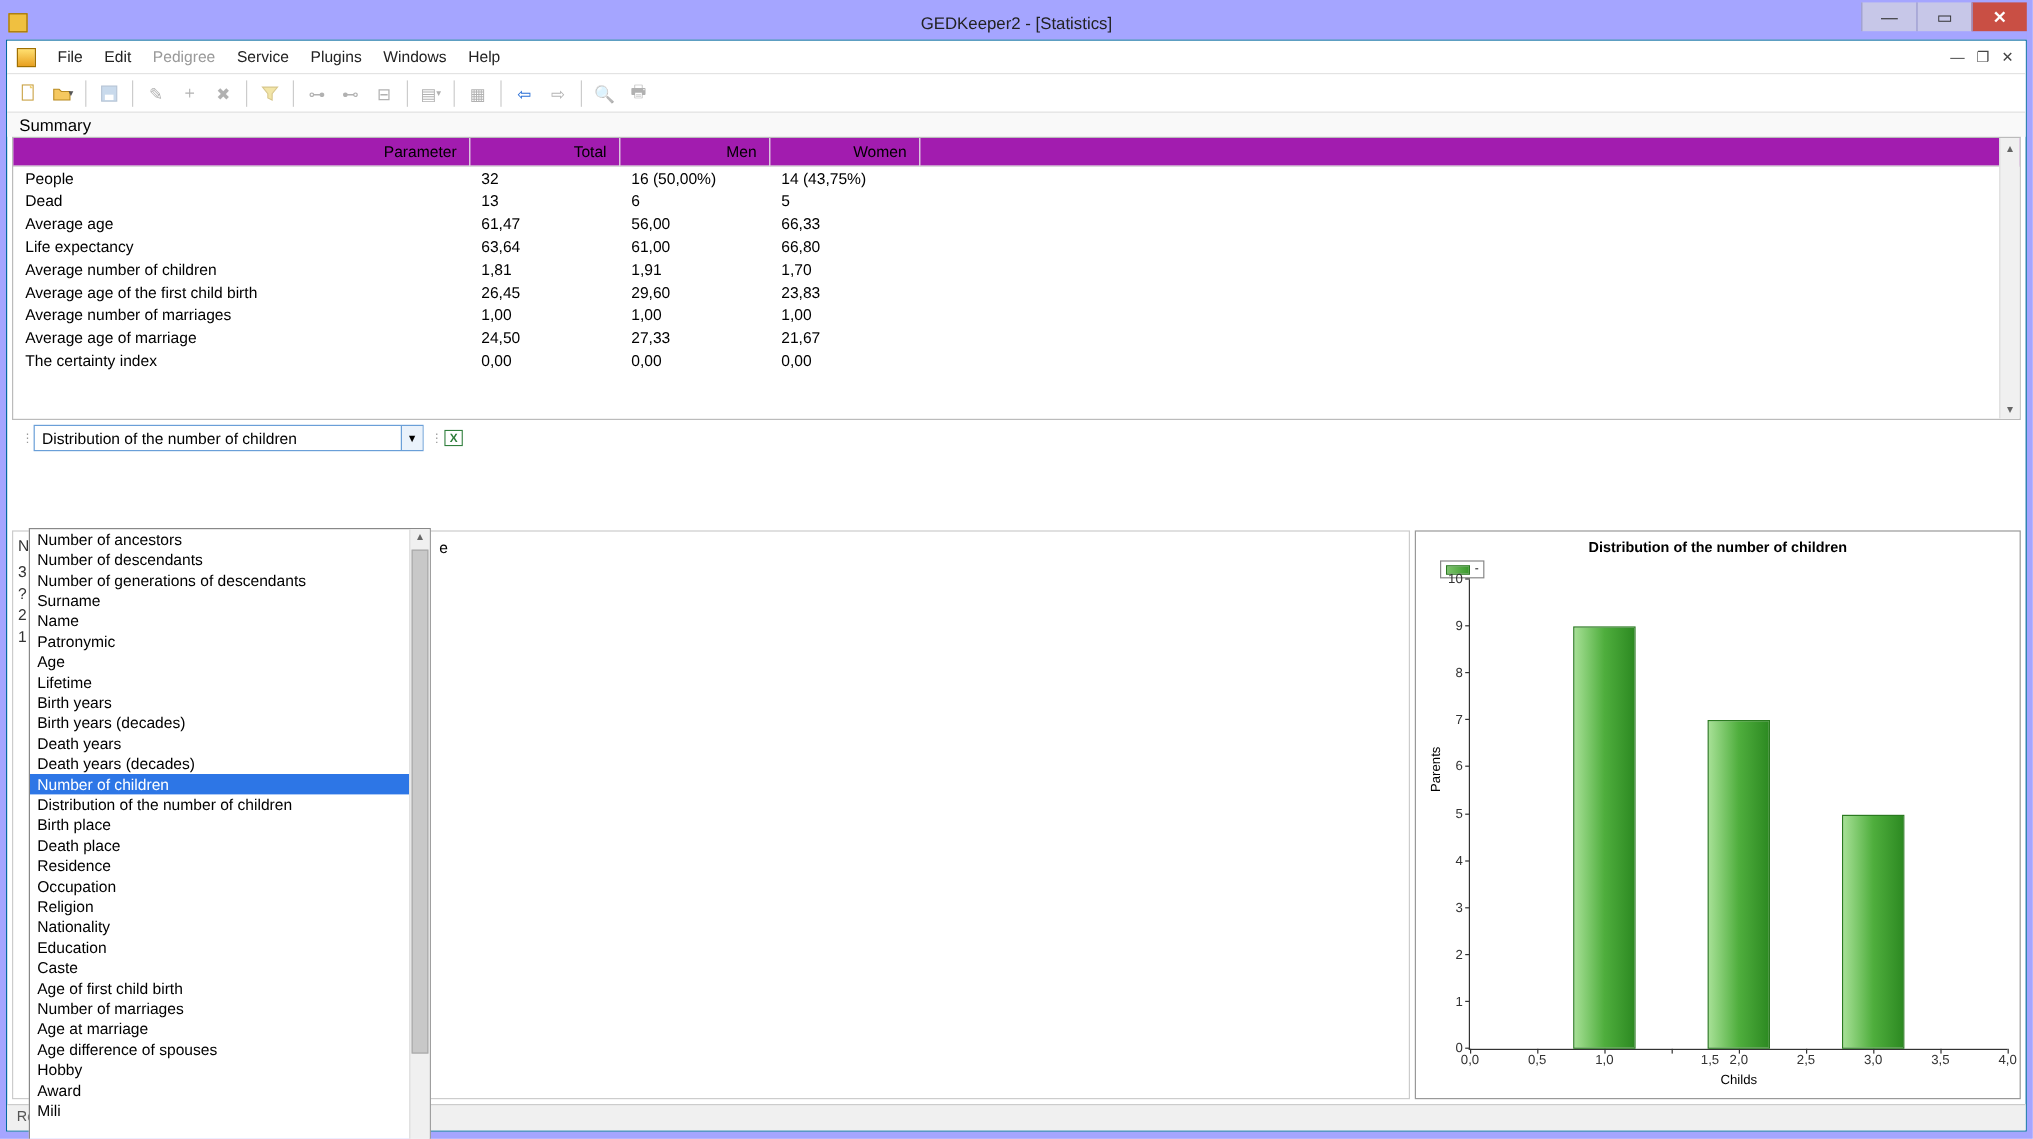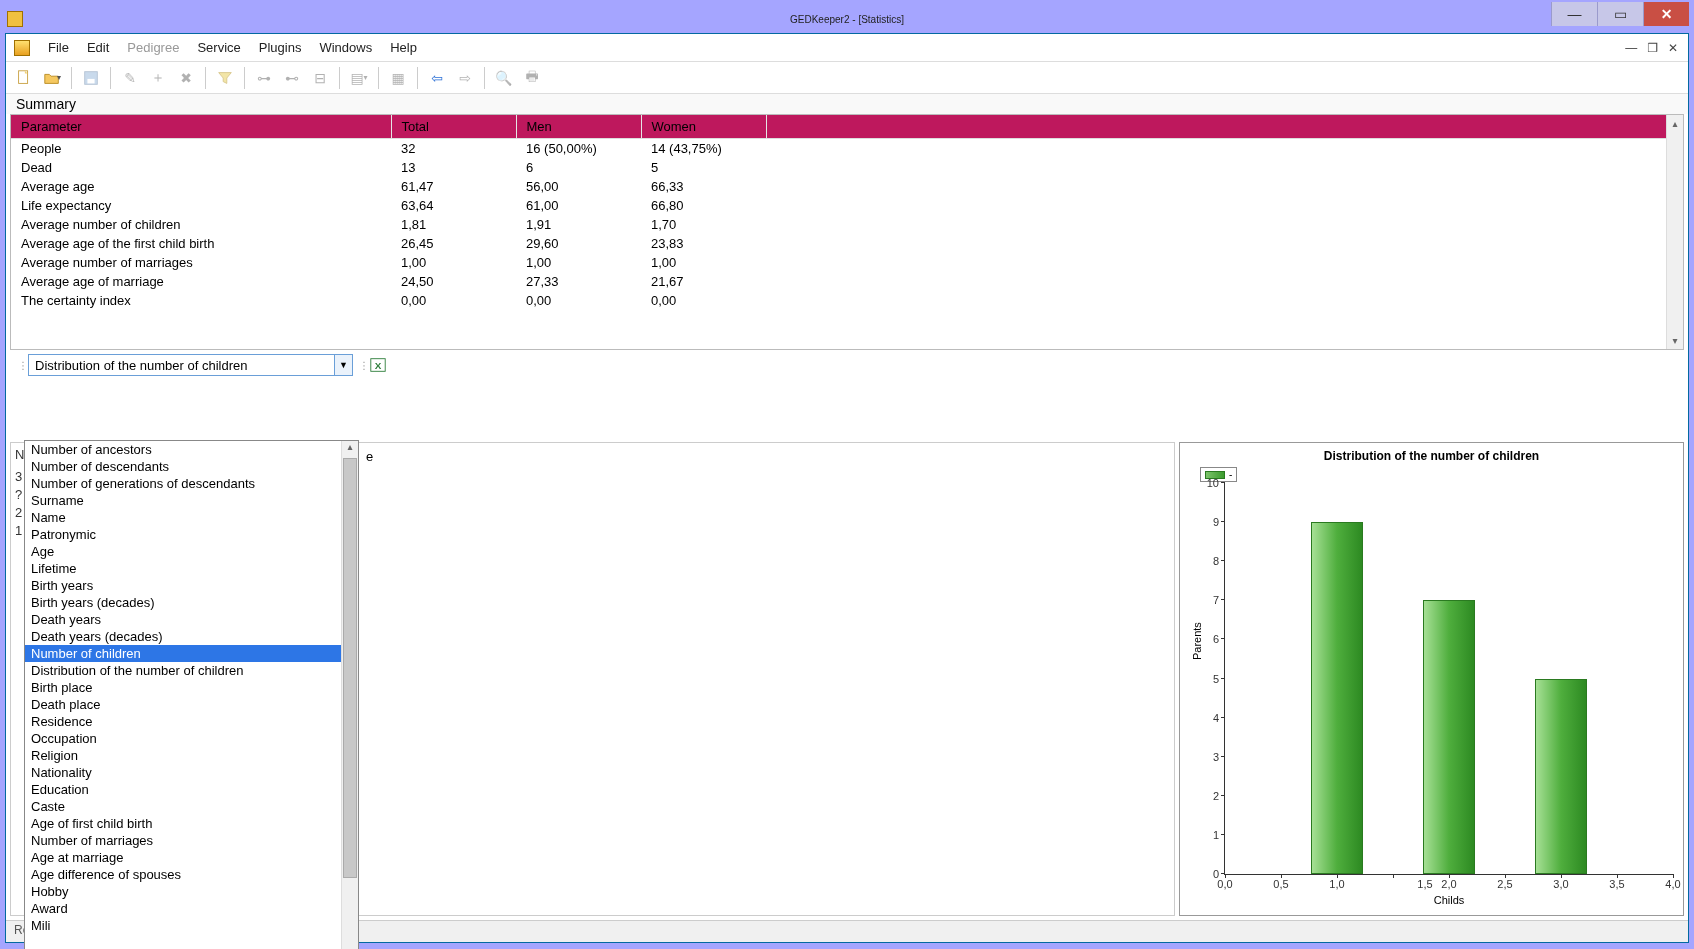--- a/index.html
+++ b/index.html
@@ -24,21 +24,21 @@
     width: 16px; height:16px;
     margin-left: 2px;
     background: #f0c040;
     border: 1px solid #a07000;
   }
   .titlebar .title {
     position:absolute;
     left:50%;
     transform:translateX(-50%);
     color:#222;
-    font-size:10px;
+    font-size:14px;
   }
   .titlebar .win-controls {
     position:absolute; right:0; top:-3px;
     display:flex;
   }
   .win-btn {
     width:46px; height:24px;
     display:flex; align-items:center; justify-content:center;
     font-size:14px; color:#333;
     background:#c7c7e8;
@@ -102,26 +102,26 @@
     position:relative;
     overflow:hidden;
     background:#fff;
   }
   .stats-table {
     width:100%;
     border-collapse:collapse;
     font-size:13px;
   }
   .stats-table th {
-    text-align:left;
+    text-align:right;
     font-weight:normal;
     padding:4px 10px;
     border-bottom:1px solid #ddd;
     border-right:1px solid #e5e5e5;
-    background:#be185d;
+    background:#a21caf;
   }
   .stats-table td {
     padding:2px 10px;
   }
   .stats-scroll {
     position:absolute; right:0; top:0; bottom:0; width:17px;
     background:#f0f0f0;
     border-left:1px solid #ddd;
   }
   .stats-scroll .arrow {

